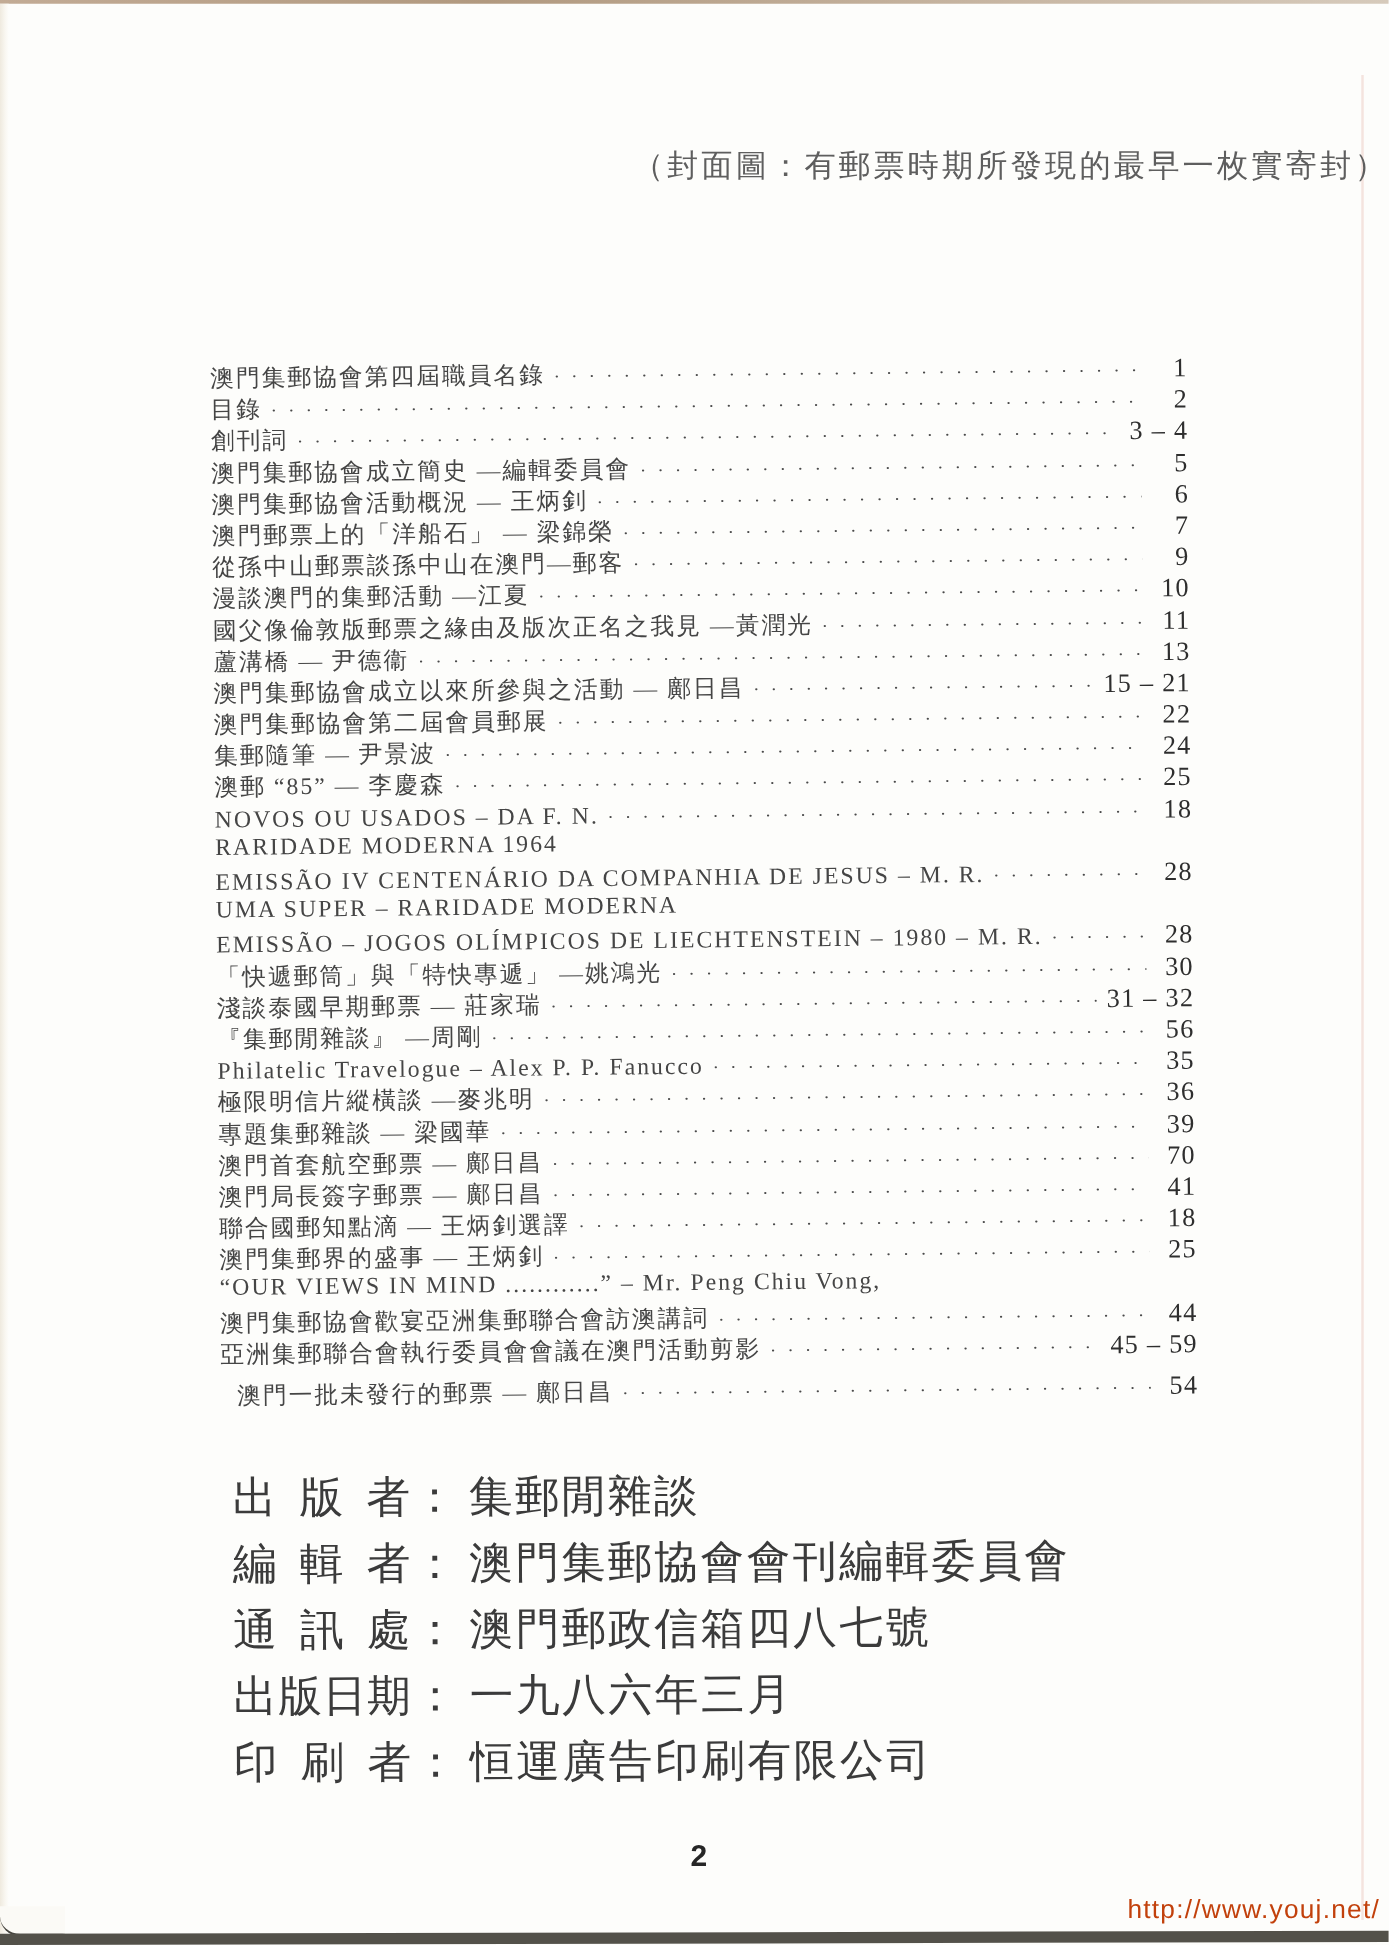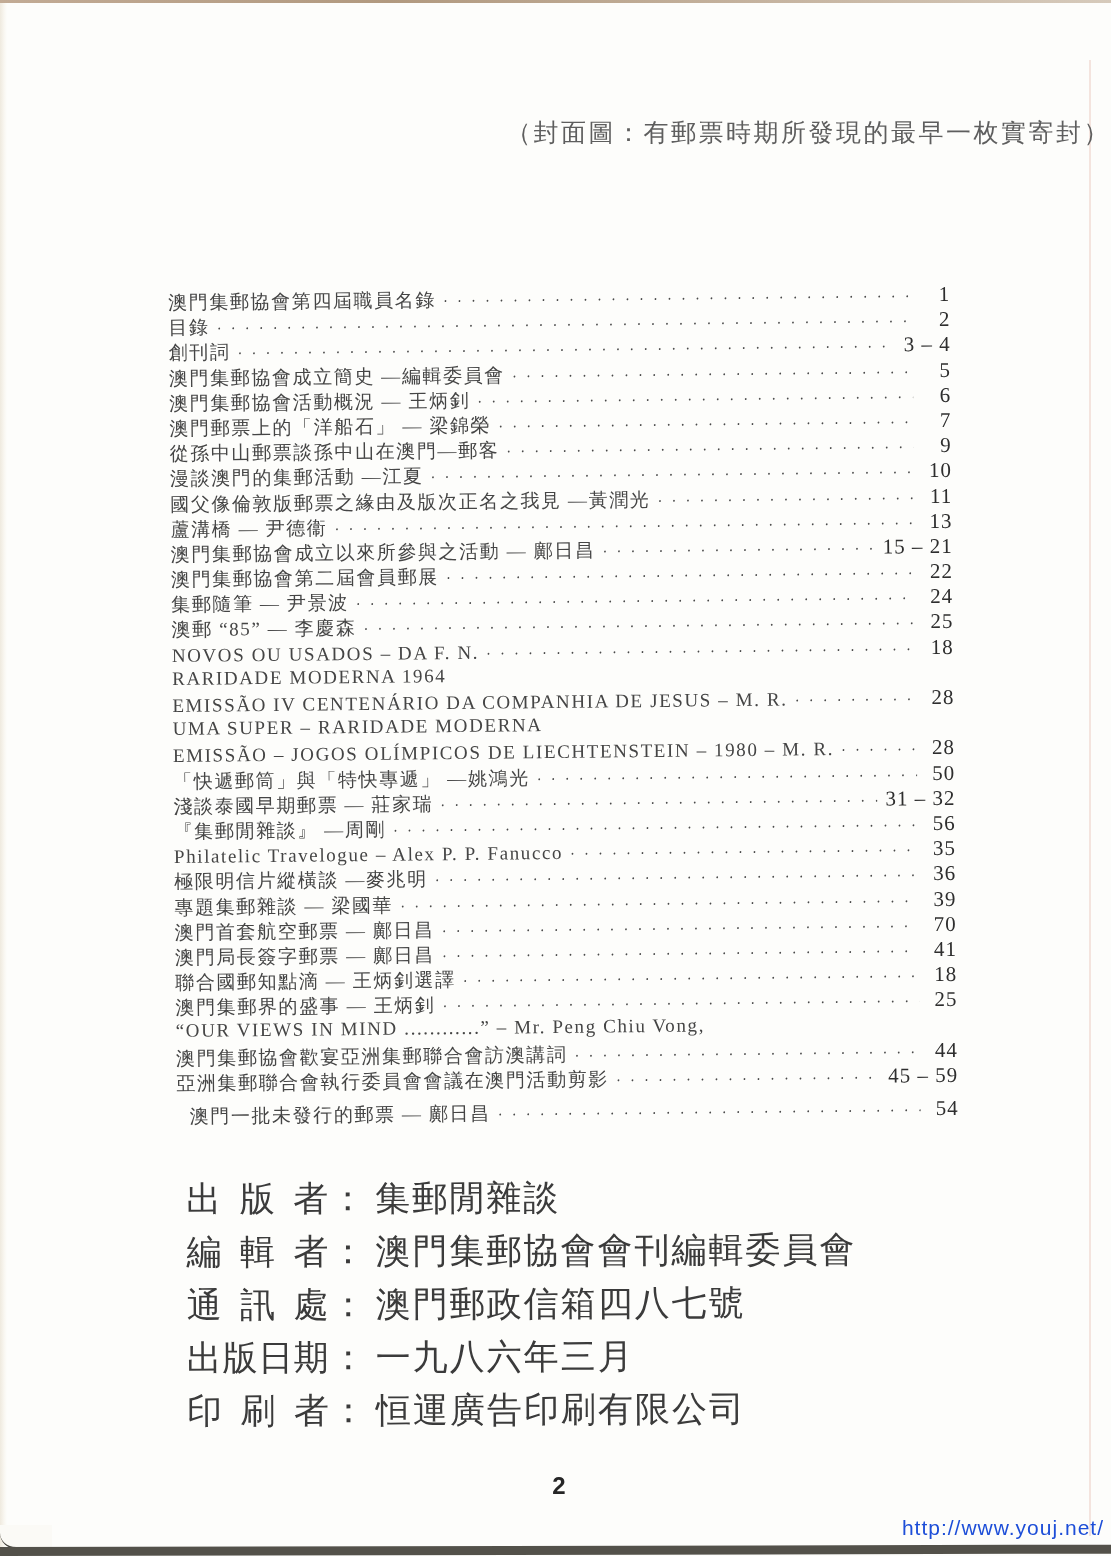--- a/index.html
+++ b/index.html
@@ -76,21 +76,21 @@
   .colophon-value{letter-spacing:2px;}
   
   .folio{
     position:absolute;top:1472px;left:0;width:1118px;text-align:center;
     font-family:"Liberation Sans",sans-serif;font-weight:bold;
     font-size:24px;color:#262626;
   }
   .watermark{
     position:absolute;right:7px;top:1516px;
     font-family:"Liberation Sans",sans-serif;
-    font-size:21px;letter-spacing:1px;color:#1d4ed8;
+    font-size:21px;letter-spacing:1px;color:#c2410c;
   }
 </style>
 </head>
 <body>
 
 <div>
   <div class="top-edge"></div>
   <div class="left-edge"></div>
   <div class="right-edge"></div>
 
@@ -184,21 +184,21 @@
         <span class="toc-title">UMA SUPER – RARIDADE MODERNA</span>
       </div>
       <div class="toc-row">
         <span class="toc-title">EMISSÃO – JOGOS OLÍMPICOS DE LIECHTENSTEIN – 1980 – M. R.</span>
         <span class="leader"></span>
         <span class="toc-page">28</span>
       </div>
       <div class="toc-row">
         <span class="toc-title">「快遞郵筒」與「特快專遞」 —姚鴻光</span>
         <span class="leader"></span>
-        <span class="toc-page">50</span>
+        <span class="toc-page">30</span>
       </div>
       <div class="toc-row">
         <span class="toc-title">淺談泰國早期郵票 — 莊家瑞</span>
         <span class="leader"></span>
         <span class="toc-page">31 – 32</span>
       </div>
       <div class="toc-row">
         <span class="toc-title">『集郵閒雜談』 —周剛</span>
         <span class="leader"></span>
         <span class="toc-page">56</span>

